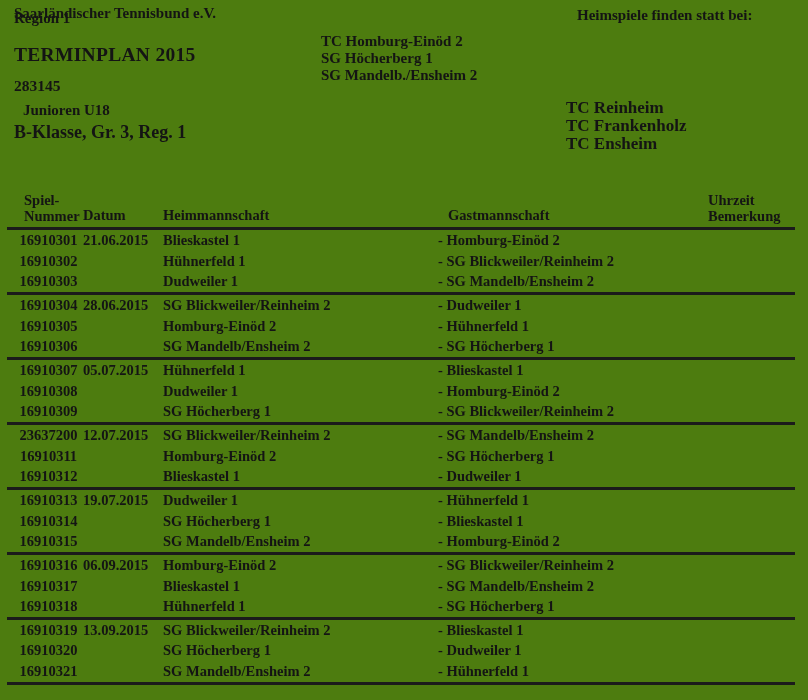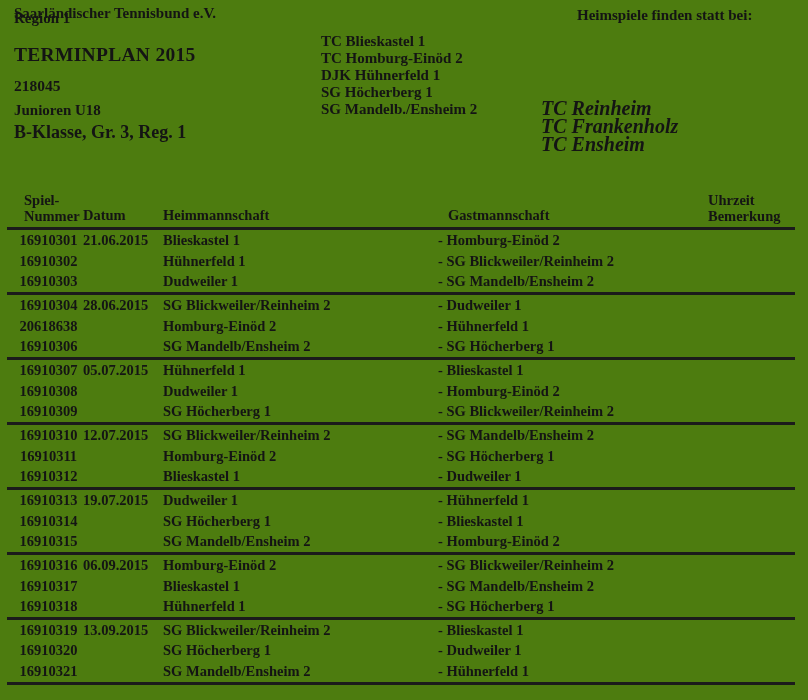--- a/index.html
+++ b/index.html
@@ -13,28 +13,28 @@
     font-weight:bold;
     overflow:hidden;
   }
   .abs { position:absolute; white-space:nowrap; }
 
   
   .org-name   { left:14px; top:5px;  font-size:15px; }
   .org-region { left:14px; top:10px; font-size:15px; }
   .doc-title  { left:14px; top:44px; font-size:19.5px; letter-spacing:0.3px; }
   .doc-code   { left:14px; top:77px; font-size:15.5px; }
-  .age-group  { left:14px; top:102px; font-size:15px; }
+  .age-group  { left:23px; top:102px; font-size:15px; }
   .class-info { left:14px; top:122px; font-size:18px; }
 
   .team-list  { left:321px; top:33px; list-style:none; font-size:15px; }
   .team-list li { line-height:16.9px; }
 
   .heim-label { left:577px; top:7px; font-size:15px; }
-  .venue-list { left:541px; top:99px; list-style:none; font-size:20px;font-style:italic; }
+  .venue-list { left:566px; top:99px; list-style:none; font-size:17px; }
   .venue-list li { line-height:18px; }
 
   
   .schedule { position:absolute; left:7px; top:184px; width:788px; font-size:14.5px; }
   .sep {
     height:1px;
     border-top:1px solid #1b1b1b;
     border-bottom:2px solid #1b1b1b;
   }
   .thead {
@@ -57,28 +57,26 @@
   .trow .c-nr { padding-left:7px;text-align:center; }
 </style>
 </head>
 <body>
 
 <div class="page">
 
   <div class="abs org-name">Saarländischer Tennisbund e.V.</div>
   <div class="abs org-region">Region 1</div>
   <div class="abs doc-title">TERMINPLAN 2015</div>
-  <div class="abs doc-code">218045</div>
+  <div class="abs doc-code">283145</div>
   <div class="abs age-group">Junioren U18</div>
   <div class="abs class-info">B-Klasse, Gr. 3, Reg. 1</div>
 
   <ul class="abs team-list">
-    <li>TC Blieskastel 1</li>
     <li>TC Homburg-Einöd 2</li>
-    <li>DJK Hühnerfeld 1</li>
     <li>SG Höcherberg 1</li>
     <li>SG Mandelb./Ensheim 2</li>
   </ul>
 
   <div class="abs heim-label">Heimspiele finden statt bei:</div>
   <ul class="abs venue-list">
     <li>TC Reinheim</li>
     <li>TC Frankenholz</li>
     <li>TC Ensheim</li>
   </ul>
@@ -122,21 +120,21 @@
         </div>
         <div class="sep"></div>
         <div class="trow">
           <div class="c-nr">16910304</div>
           <div class="c-date">28.06.2015</div>
           <div class="c-home">SG Blickweiler/Reinheim 2</div>
           <div class="c-guest">- Dudweiler 1</div>
           <div class="c-time"></div>
         </div>
         <div class="trow">
-          <div class="c-nr">20618638</div>
+          <div class="c-nr">16910305</div>
           <div class="c-date"></div>
           <div class="c-home">Homburg-Einöd 2</div>
           <div class="c-guest">- Hühnerfeld 1</div>
           <div class="c-time"></div>
         </div>
         <div class="trow">
           <div class="c-nr">16910306</div>
           <div class="c-date"></div>
           <div class="c-home">SG Mandelb/Ensheim 2</div>
           <div class="c-guest">- SG Höcherberg 1</div>
@@ -159,21 +157,21 @@
         </div>
         <div class="trow">
           <div class="c-nr">16910309</div>
           <div class="c-date"></div>
           <div class="c-home">SG Höcherberg 1</div>
           <div class="c-guest">- SG Blickweiler/Reinheim 2</div>
           <div class="c-time"></div>
         </div>
         <div class="sep"></div>
         <div class="trow">
-          <div class="c-nr">16910310</div>
+          <div class="c-nr">23637200</div>
           <div class="c-date">12.07.2015</div>
           <div class="c-home">SG Blickweiler/Reinheim 2</div>
           <div class="c-guest">- SG Mandelb/Ensheim 2</div>
           <div class="c-time"></div>
         </div>
         <div class="trow">
           <div class="c-nr">16910311</div>
           <div class="c-date"></div>
           <div class="c-home">Homburg-Einöd 2</div>
           <div class="c-guest">- SG Höcherberg 1</div>

